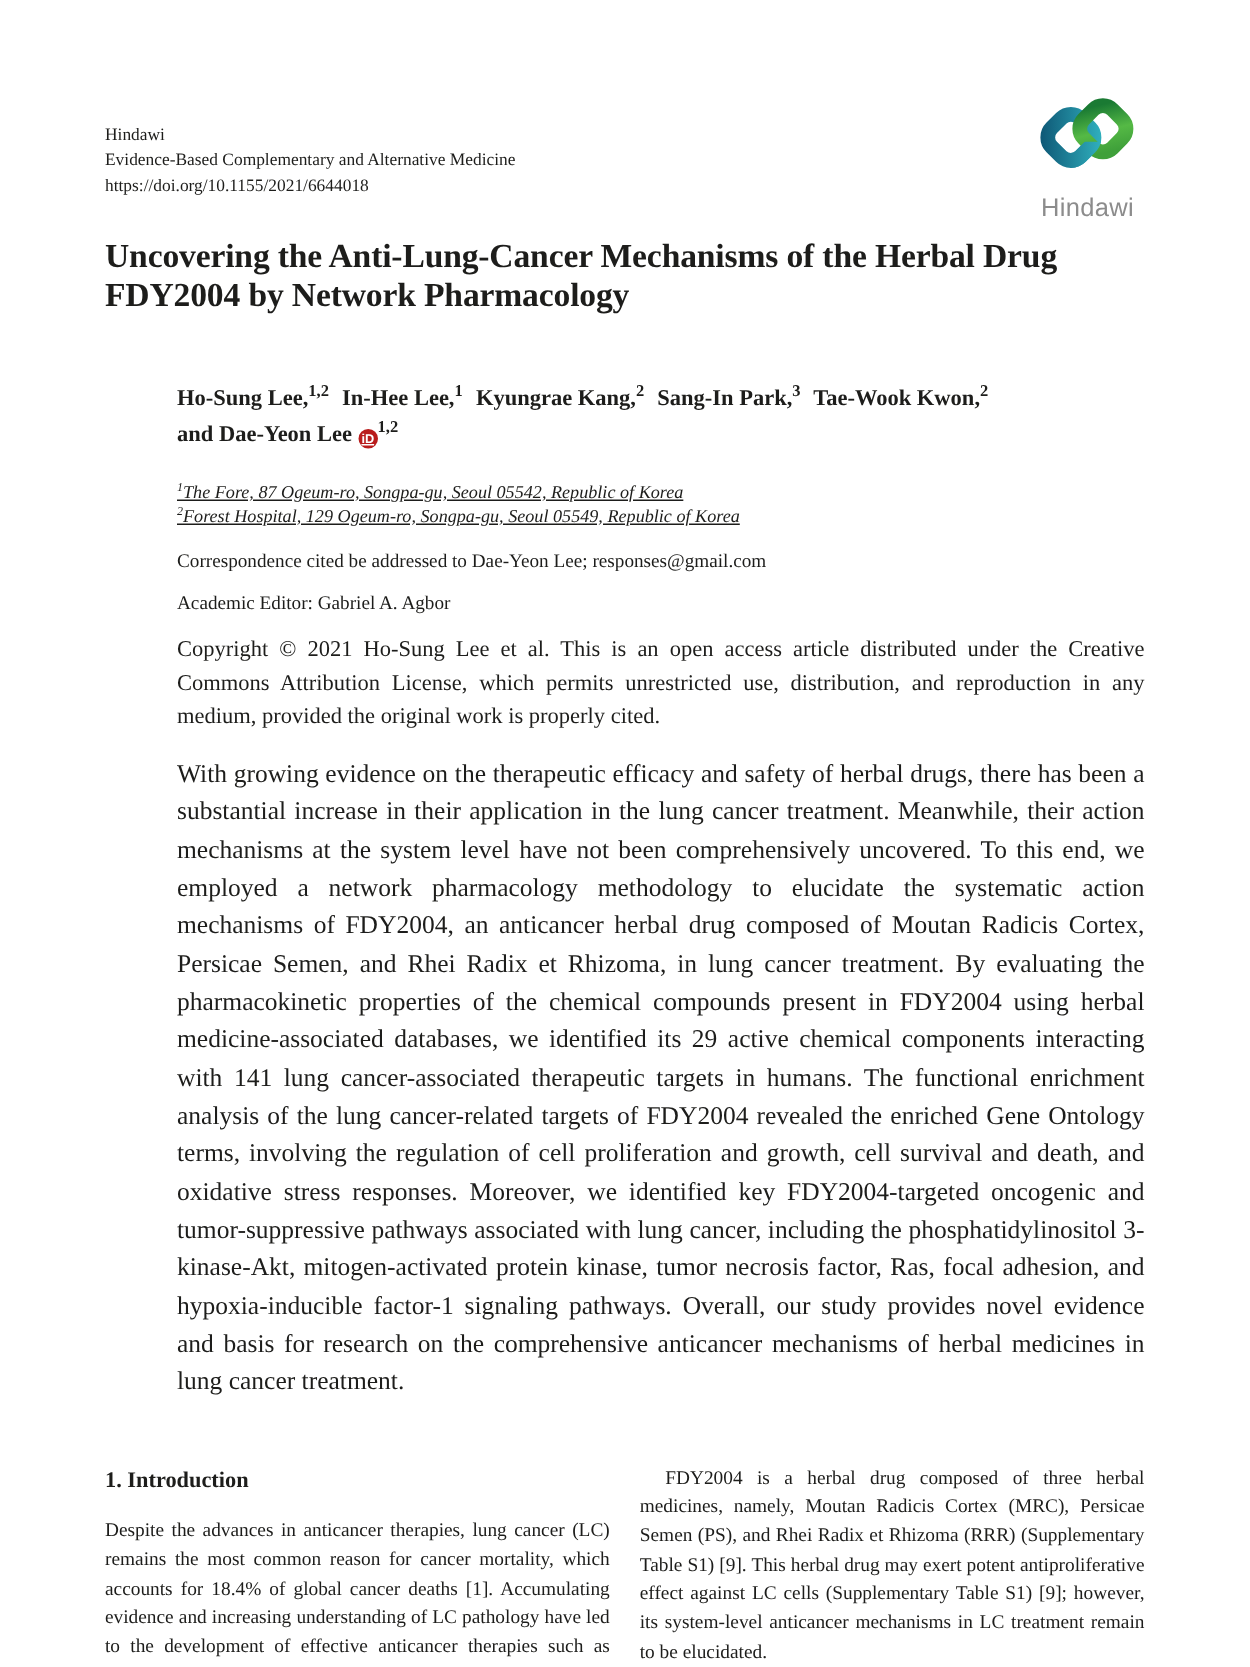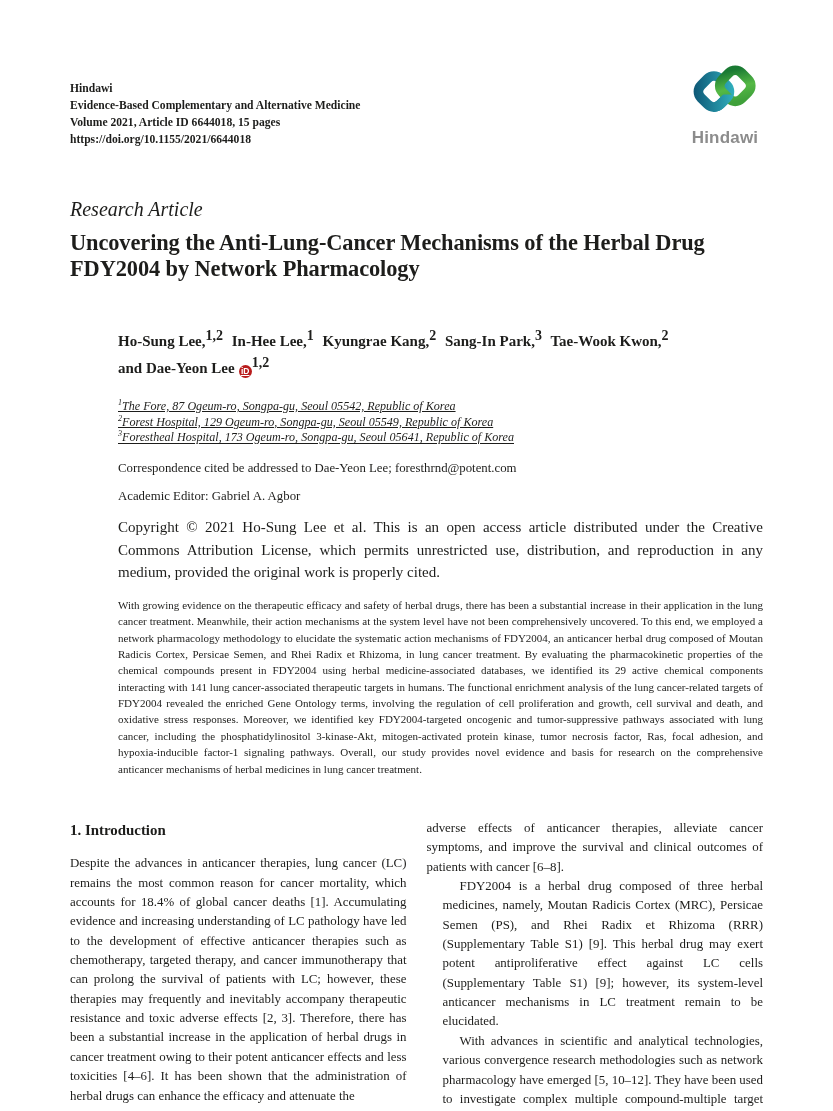--- a/index.html
+++ b/index.html
@@ -1,62 +1,61 @@
 <!DOCTYPE html>
 <html><head>
 <meta charset="utf-8">
 <style>
   html,body{margin:0;padding:0;background:#ffffff;}
   body{width:833px;height:1111px;color:#1d1d1b;font-family:"Liberation Serif","DejaVu Serif",serif;-webkit-font-smoothing:antialiased;}
   .page{box-sizing:border-box;width:833px;height:1111px;padding:64px 70px 30px 70px;overflow:hidden;}
 
   
-  .header-row{display:flex;justify-content:space-between;align-items:flex-end;font-weight:bold;}
+  .header-row{display:flex;justify-content:space-between;align-items:center;}
   .header-meta{font-size:11.6px;line-height:17px;}
   .logo-block{width:92px;text-align:center;margin-top:-4px;margin-right:-8px;}
   .logo-wordmark{font-family:"Liberation Sans","DejaVu Sans",sans-serif;font-size:17px;color:#8c8c8c;margin-top:0px;letter-spacing:0.2px;}
 
   
   .article-type{margin-top:50px;font-style:italic;font-size:20px;}
   .article-title{margin-top:9px;font-size:22.4px;font-weight:bold;line-height:1.17;letter-spacing:-0.1px;}
 
   .indented{margin-left:48px;}
 
   
   .authors{margin-top:44px;font-weight:bold;font-size:15px;line-height:1.45;}
-  .authors sup{font-size:14px;}
+  .authors sup{font-size:11px;}
   .author{margin-right:5px;white-space:nowrap;}
   .orcid-badge{display:inline-block;width:13px;height:13px;border-radius:50%;background:#b91c1c;color:#fff;font-family:"Liberation Sans","DejaVu Sans",sans-serif;font-size:8.5px;font-weight:bold;text-align:center;line-height:13px;margin-left:4px;vertical-align:-1px;text-decoration:underline;}
 
   
   .affiliations{margin-top:18px;font-size:12.1px;font-style:italic;line-height:1.22;text-decoration:underline;}
   .affiliations sup{font-size:8px;}
 
   .meta-line{margin-top:13px;font-size:12.8px;}
   .copyright{margin-top:12px;font-size:15px;line-height:1.5;text-align:justify;}
-  .abstract{margin-top:13px;font-size:11px;line-height:1.49;text-align:justify;}
+  .abstract{margin-top:13px;font-size:17px;line-height:1.49;text-align:justify;}
 
   
   .body-columns{display:flex;gap:20px;margin-top:42px;}
   .col{flex:1;font-size:12.9px;line-height:1.5;text-align:justify;}
   .section-heading{font-size:14.9px;font-weight:bold;margin:0 0 13px 0;}
   .para{margin:0;}
   .para + .para{margin-top:0;margin-left:16px;}
   .para.indent{text-indent:17px;}
 </style>
 </head>
 <body>
 
 <div class="page">
 
   <div class="header-row">
     <div class="header-meta">
       <div>Hindawi</div>
       <div>Evidence-Based Complementary and Alternative Medicine</div>
-      <div>Volume 2021, Article ID 6644018, 15 pages</div>
       <div>https://doi.org/10.1155/2021/6644018</div>
     </div>
     <div class="logo-block">
       <span>
         <svg width="84" height="64" viewBox="0 0 100 78" aria-hidden="true">
           <defs>
             <linearGradient id="tealGrad" x1="1" y1="0" x2="0" y2="1">
               <stop offset="0" stop-color="#2fadbb"></stop>
               <stop offset="1" stop-color="#0f5a78"></stop>
             </linearGradient>
@@ -75,55 +74,52 @@
             <g clip-path="url(#bottomClip)">
               <rect x="20" y="22" width="33" height="33" rx="11" stroke="url(#tealGrad)" transform="rotate(45 36.5 38.5)"></rect>
             </g>
           </g>
         </svg>
       </span>
       <div class="logo-wordmark">Hindawi</div>
     </div>
   </div>
 
-  <div class="article-type">Research Article</div>
 
   <h1 class="article-title" style="margin-bottom:0;">Uncovering the Anti-Lung-Cancer Mechanisms of the Herbal Drug FDY2004 by Network Pharmacology</h1>
 
   <div class="authors indented">
     <span class="author"><span>Ho-Sung Lee,</span><sup>1,2</sup></span>
     <span class="author"><span>In-Hee Lee,</span><sup>1</sup></span>
     <span class="author"><span>Kyungrae Kang,</span><sup>2</sup></span>
     <span class="author"><span>Sang-In Park,</span><sup>3</sup></span>
     <span class="author"><span>Tae-Wook Kwon,</span><sup>2</sup></span>
     <span class="author"><span>and Dae-Yeon Lee</span><span class="orcid-badge">iD</span><sup>1,2</sup></span>
   </div>
 
   <div class="affiliations indented">
     <div><sup>1</sup><span>The Fore, 87 Ogeum-ro, Songpa-gu, Seoul 05542, Republic of Korea</span></div>
     <div><sup>2</sup><span>Forest Hospital, 129 Ogeum-ro, Songpa-gu, Seoul 05549, Republic of Korea</span></div>
-    <div><sup>3</sup><span>Forestheal Hospital, 173 Ogeum-ro, Songpa-gu, Seoul 05641, Republic of Korea</span></div>
   </div>
 
   <div class="meta-line indented" style="margin-top:16px;">
-    <span>Correspondence cited be addressed to Dae-Yeon Lee; </span><span>foresthrnd@potent.com</span>
+    <span>Correspondence cited be addressed to Dae-Yeon Lee; </span><span>responses@gmail.com</span>
   </div>
 
 
   <div class="meta-line indented">Academic Editor: Gabriel A. Agbor</div>
 
   <div class="copyright indented">Copyright © 2021 Ho-Sung Lee et al. This is an open access article distributed under the Creative Commons Attribution License, which permits unrestricted use, distribution, and reproduction in any medium, provided the original work is properly cited.</div>
 
   <div class="abstract indented">With growing evidence on the therapeutic efficacy and safety of herbal drugs, there has been a substantial increase in their application in the lung cancer treatment. Meanwhile, their action mechanisms at the system level have not been comprehensively uncovered. To this end, we employed a network pharmacology methodology to elucidate the systematic action mechanisms of FDY2004, an anticancer herbal drug composed of Moutan Radicis Cortex, Persicae Semen, and Rhei Radix et Rhizoma, in lung cancer treatment. By evaluating the pharmacokinetic properties of the chemical compounds present in FDY2004 using herbal medicine-associated databases, we identified its 29 active chemical components interacting with 141 lung cancer-associated therapeutic targets in humans. The functional enrichment analysis of the lung cancer-related targets of FDY2004 revealed the enriched Gene Ontology terms, involving the regulation of cell proliferation and growth, cell survival and death, and oxidative stress responses. Moreover, we identified key FDY2004-targeted oncogenic and tumor-suppressive pathways associated with lung cancer, including the phosphatidylinositol 3-kinase-Akt, mitogen-activated protein kinase, tumor necrosis factor, Ras, focal adhesion, and hypoxia-inducible factor-1 signaling pathways. Overall, our study provides novel evidence and basis for research on the comprehensive anticancer mechanisms of herbal medicines in lung cancer treatment.</div>
 
   <div class="body-columns">
     <div class="col">
       <h2 class="section-heading">1. Introduction</h2>
       <p class="para">Despite the advances in anticancer therapies, lung cancer (LC) remains the most common reason for cancer mortality, which accounts for 18.4% of global cancer deaths [1]. Accumulating evidence and increasing understanding of LC pathology have led to the development of effective anticancer therapies such as chemotherapy, targeted therapy, and cancer immunotherapy that can prolong the survival of patients with LC; however, these therapies may frequently and inevitably accompany therapeutic resistance and toxic adverse effects [2, 3]. Therefore, there has been a substantial increase in the application of herbal drugs in cancer treatment owing to their potent anticancer effects and less toxicities [4–6]. It has been shown that the administration of herbal drugs can enhance the efficacy and attenuate the</p>
     </div>
     <div class="col">
-      <p class="para">adverse effects of anticancer therapies, alleviate cancer symptoms, and improve the survival and clinical outcomes of patients with cancer [6–8].</p>
       <p class="para indent">FDY2004 is a herbal drug composed of three herbal medicines, namely, Moutan Radicis Cortex (MRC), Persicae Semen (PS), and Rhei Radix et Rhizoma (RRR) (Supplementary Table S1) [9]. This herbal drug may exert potent antiproliferative effect against LC cells (Supplementary Table S1) [9]; however, its system-level anticancer mechanisms in LC treatment remain to be elucidated.</p>
       <p class="para indent">With advances in scientific and analytical technologies, various convergence research methodologies such as network pharmacology have emerged [5, 10–12]. They have been used to investigate complex multiple compound-multiple target pharmacological mechanisms of herbal drugs [5, 10–12]. Network pharmacology is used to explore the</p>
     </div>
   </div>
 
 </div>
 
 </body></html>

